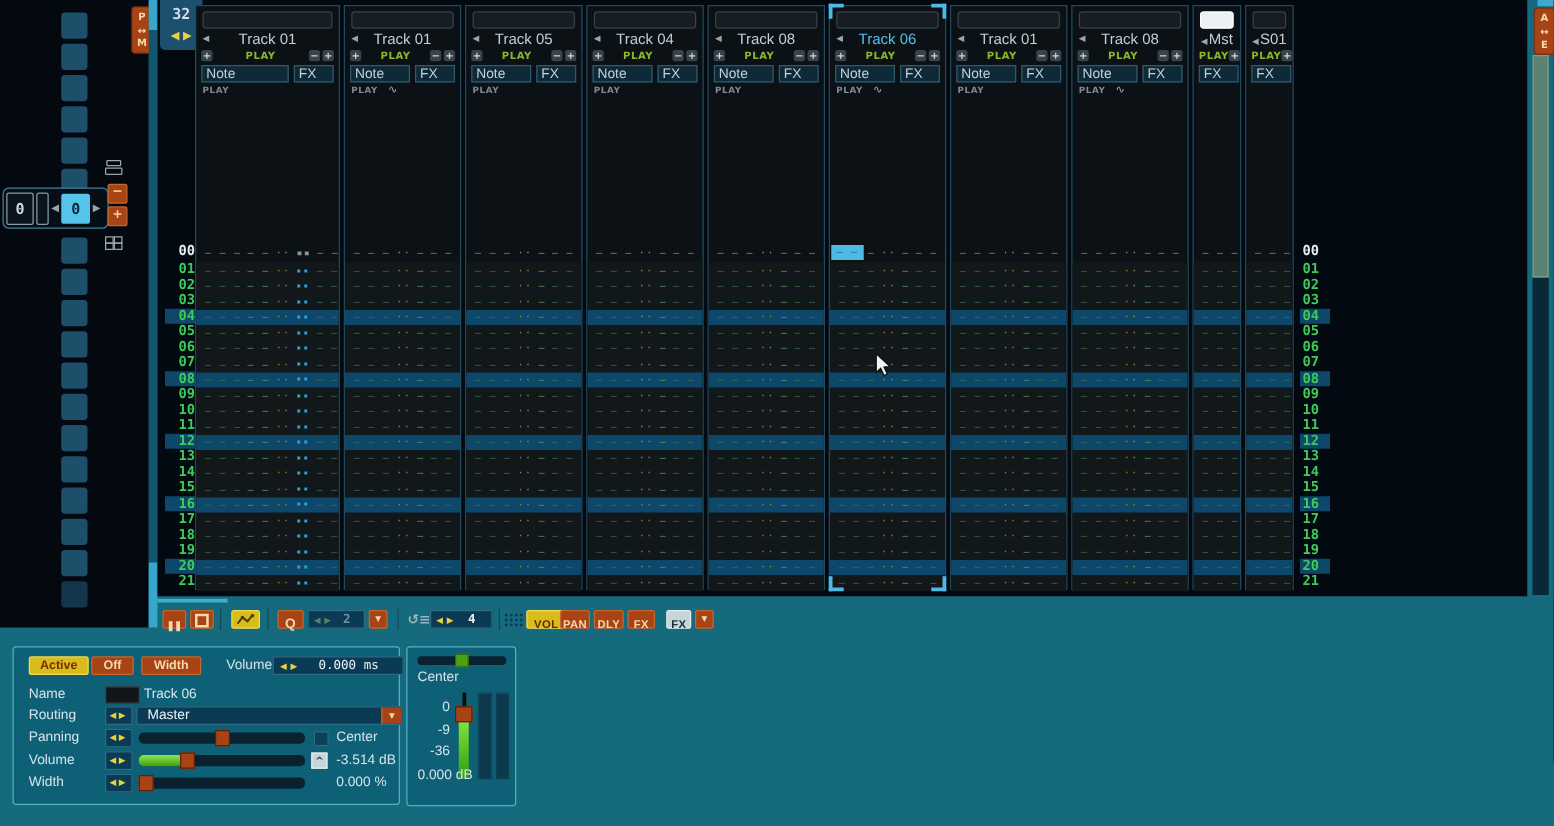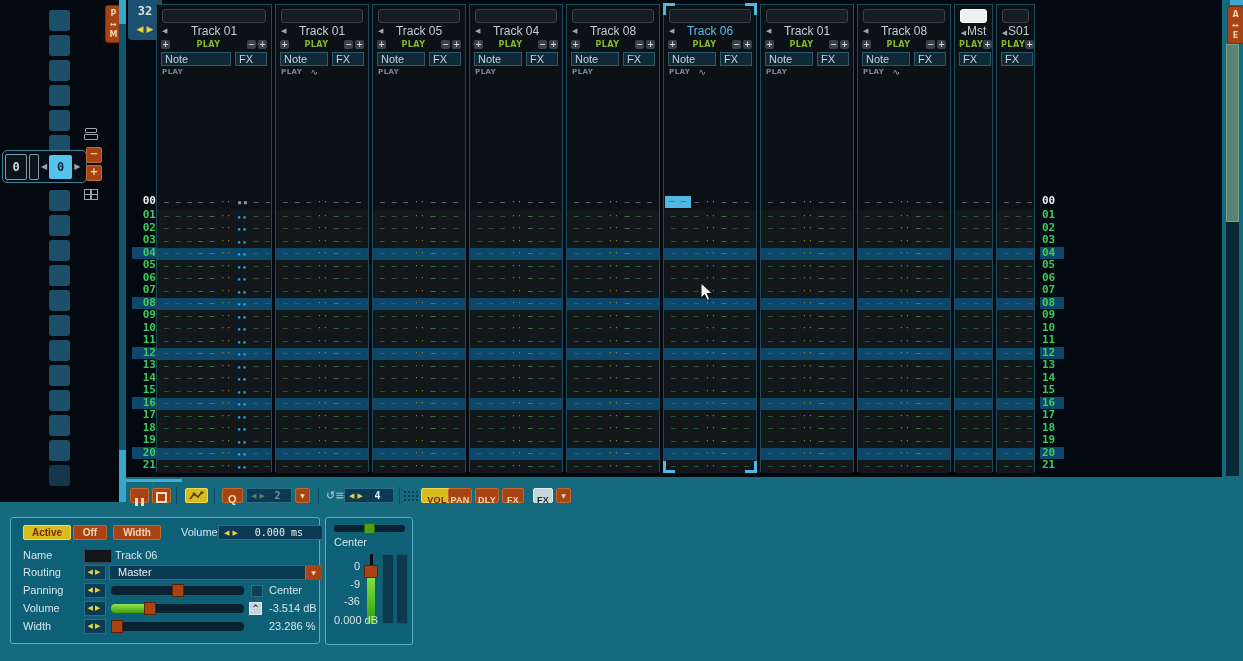--- a/index.html
+++ b/index.html
@@ -1787,21 +1787,21 @@
       </div>
       <div class="upbtn">^</div>
       <span class="pval">-3.514 dB</span>
     </div>
     <div class="prow2" style="top:101px">
       <span class="plabel">Width</span>
       <div class="lrbox">◀▶</div>
       <div class="slider">
           <div class="handle" style="left:0"></div>
         </div>
-      <span class="pval">23.286 %</span>
+      <span class="pval">0.000 %</span>
     </div>
   </div>
 
   <div id="meter">
     <div id="m-hsl">
         <div class="handle"></div>
       </div>
     <span id="m-center">Center</span>
     <span class="mscale" style="left:12px;top:42px">0</span>
     <span class="mscale" style="left:12px;top:60px">-9</span>

